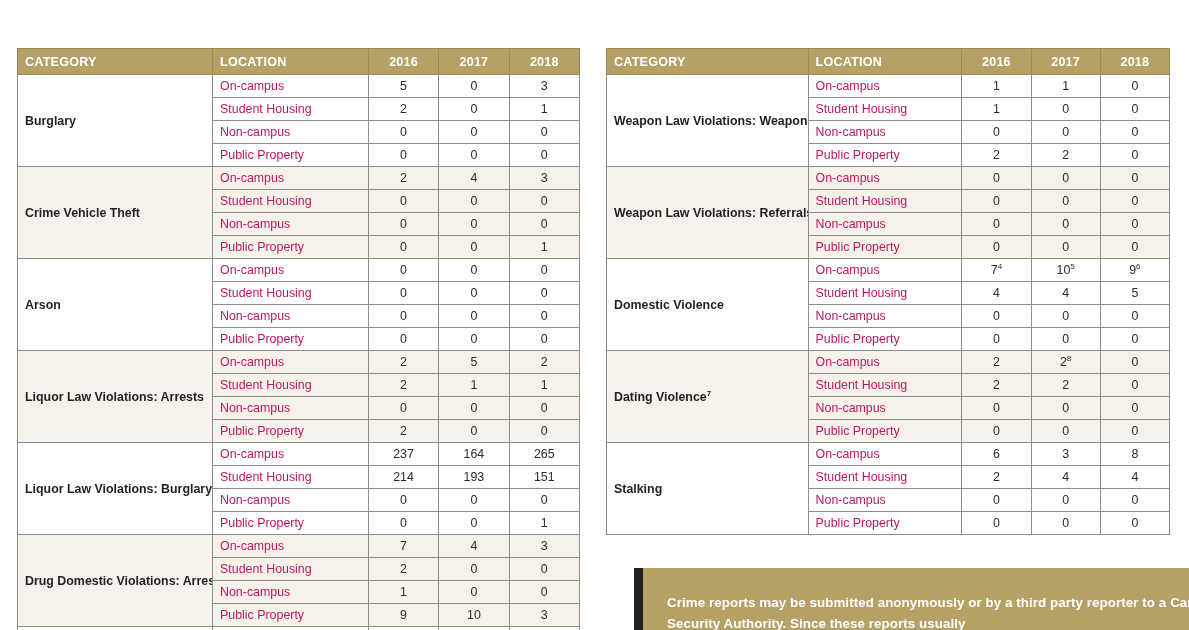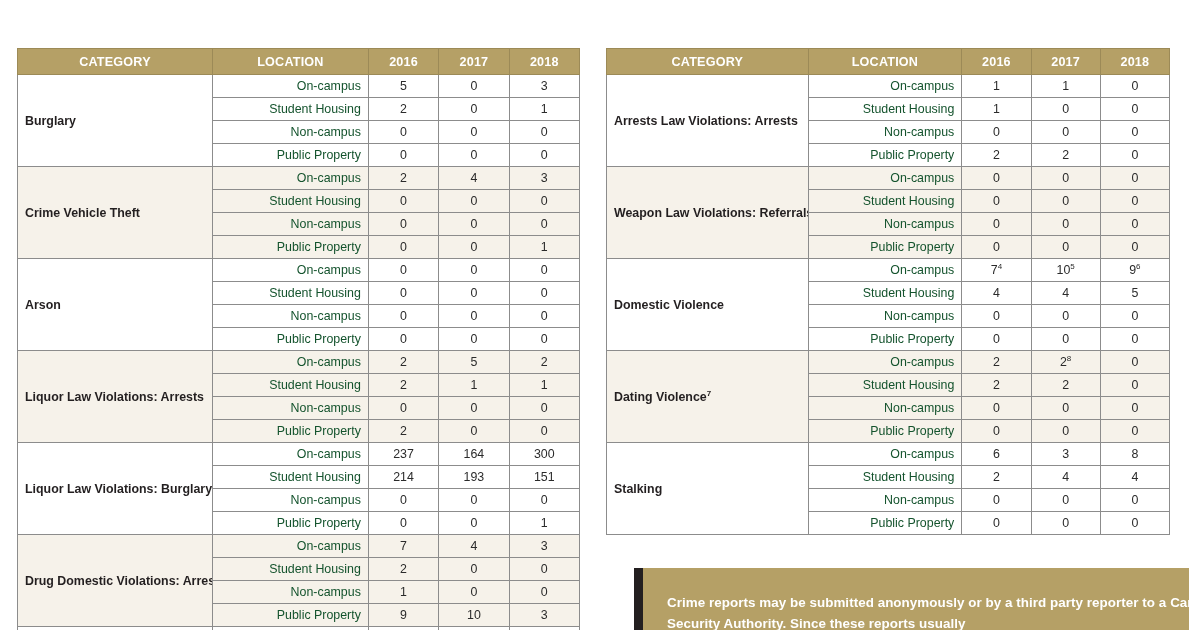--- a/index.html
+++ b/index.html
@@ -53,32 +53,32 @@
   table.crime-table thead th {
     background: #b5a066;
     color: #ffffff;
     font-weight: bold;
     font-size: 12.6px;
     letter-spacing: 0.2px;
     height: 26px;
     border-color: #9c8a57;
   }
   thead th.col-cat,
-  thead th.col-loc { text-align: center; }
+  thead th.col-loc { text-align: left; }
   thead th.col-yr  { }
 
   td.cat-cell {
     font-weight: bold;
     font-size: 12.8px;
     vertical-align: top;
     padding-top: 4px;
     white-space: normal;
     line-height: 16px;
   }
-  td.loc-cell { text-align: right; color: #14532d; }
+  td.loc-cell { text-align: left; color: #be185d; }
   td.num-cell { text-align: center; color: #2b2b2b; }
 
   
   tr.shade td { background: #f6f2ea; }
   tr.plain td { background: #ffffff; }
 
   
   col.c-cat { width: 194px; }
   col.c-loc { width: 155px; }
   col.c-yr  { width: 70px;  }
@@ -245,21 +245,21 @@
             <td class="loc-cell">Public Property</td>
             <td class="num-cell">2</td>
             <td class="num-cell">0</td>
             <td class="num-cell">0</td>
           </tr>
           <tr class="plain">
             <td class="cat-cell" rowspan="4">Liquor Law Violations: Burglary</td>
             <td class="loc-cell">On-campus</td>
             <td class="num-cell">237</td>
             <td class="num-cell">164</td>
-            <td class="num-cell">300</td>
+            <td class="num-cell">265</td>
           </tr>
           <tr class="plain">
             <td class="loc-cell">Student Housing</td>
             <td class="num-cell">214</td>
             <td class="num-cell">193</td>
             <td class="num-cell">151</td>
           </tr>
           <tr class="plain">
             <td class="loc-cell">Non-campus</td>
             <td class="num-cell">0</td>
@@ -321,21 +321,21 @@
           <tr>
             <th class="col-cat">CATEGORY</th>
             <th class="col-loc">LOCATION</th>
             <th class="col-yr">2016</th>
             <th class="col-yr">2017</th>
             <th class="col-yr">2018</th>
           </tr>
         </thead>
         <tbody>
           <tr class="plain">
-            <td class="cat-cell" rowspan="4">Arrests Law Violations: Arrests</td>
+            <td class="cat-cell" rowspan="4">Weapon Law Violations: Weapon</td>
             <td class="loc-cell">On-campus</td>
             <td class="num-cell">1</td>
             <td class="num-cell">1</td>
             <td class="num-cell">0</td>
           </tr>
           <tr class="plain">
             <td class="loc-cell">Student Housing</td>
             <td class="num-cell">1</td>
             <td class="num-cell">0</td>
             <td class="num-cell">0</td>

